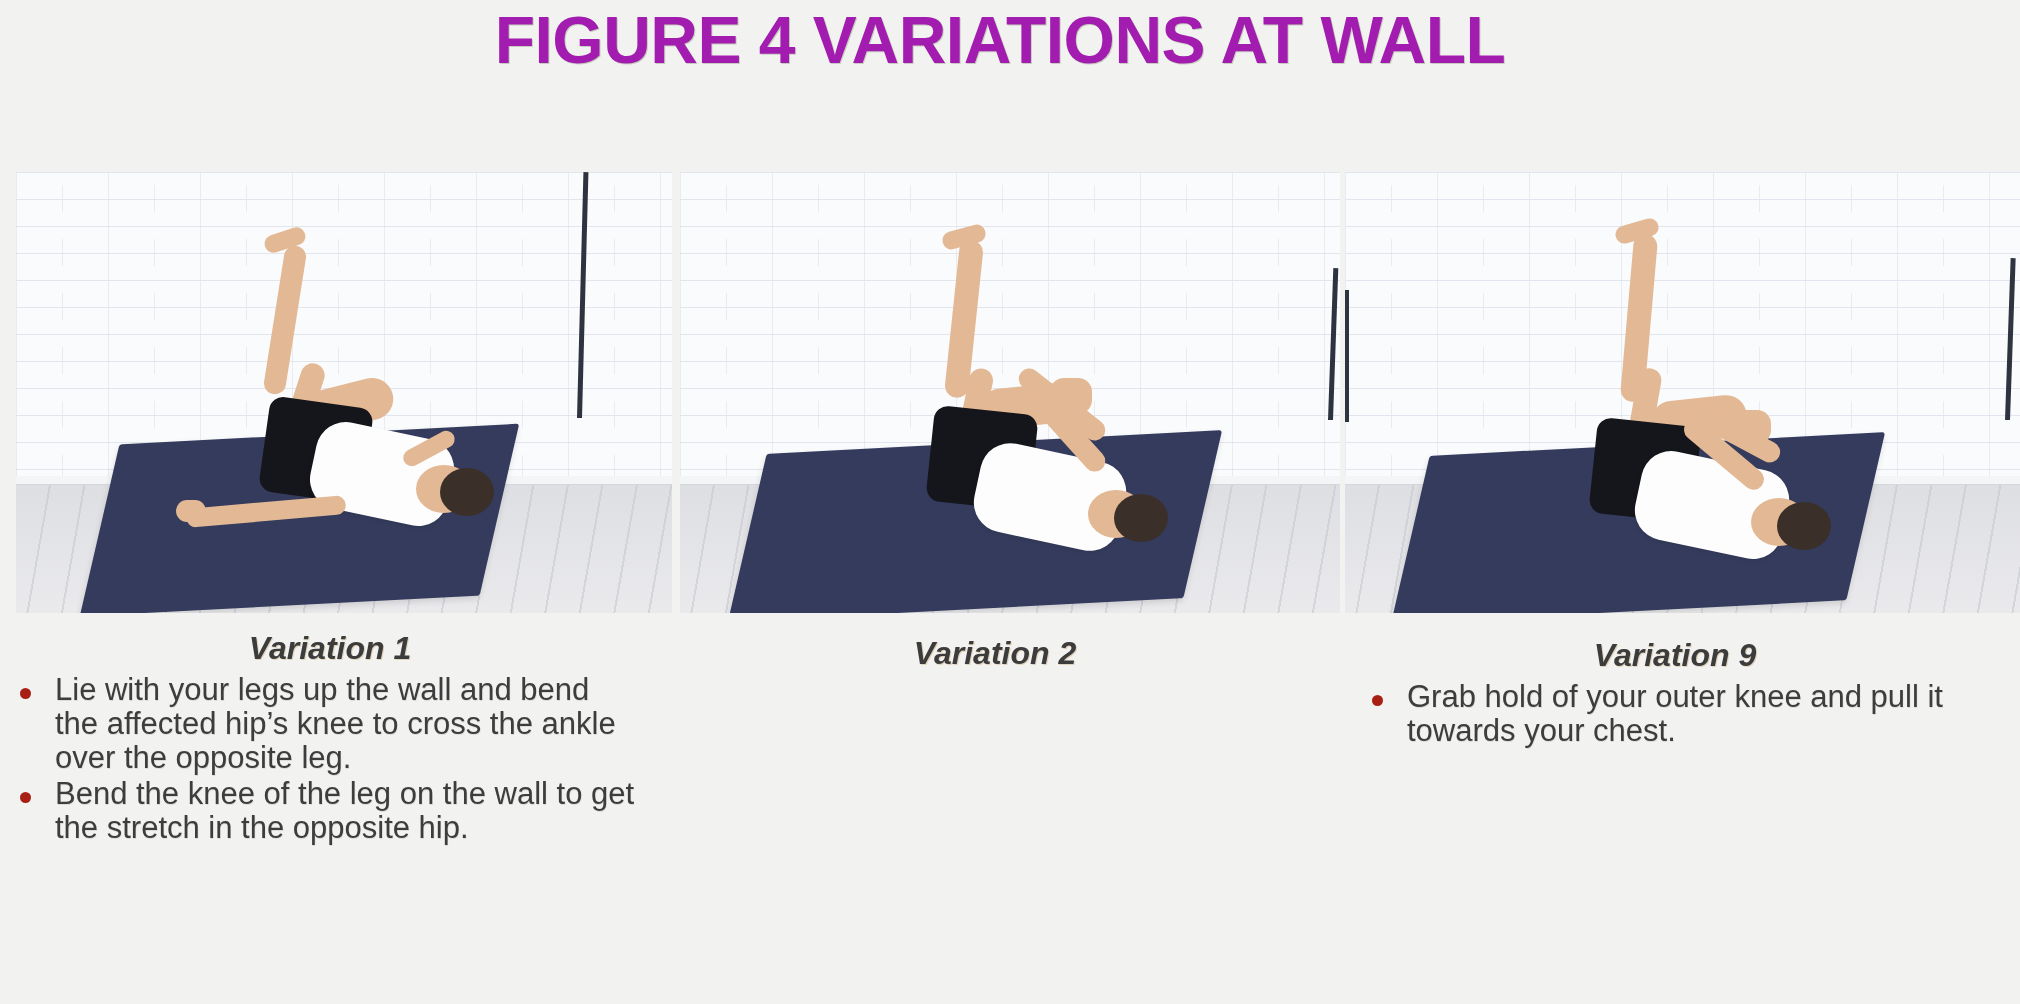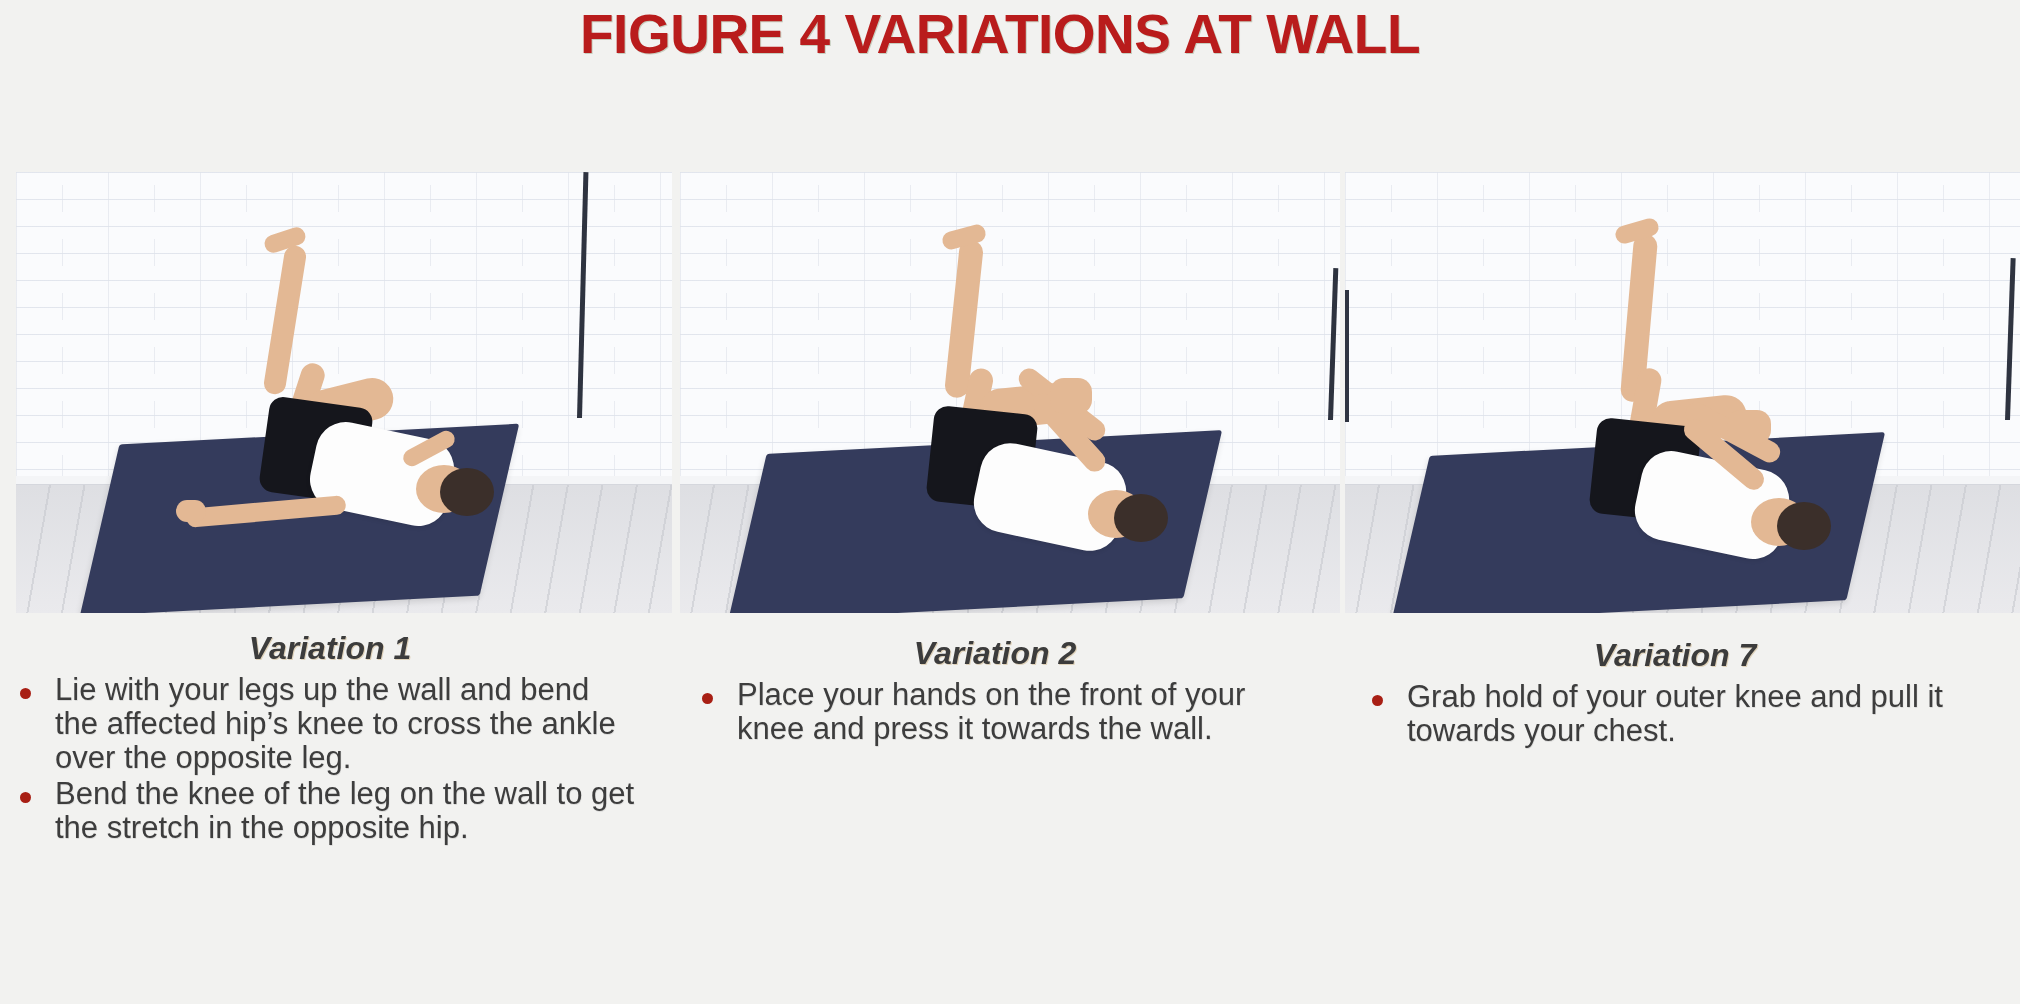--- a/index.html
+++ b/index.html
@@ -15,24 +15,24 @@
     position:relative;
     width:2020px; height:1004px;
     background:#f2f2f0;
   }
 
   
   .title {
     position:absolute;
     top:2px; left:0; width:2000px;
     text-align:center;
-    font-size:55px;
+    font-size:66px;
     font-weight:bold;
     letter-spacing:-0.5px;
-    color:#b91c1c;
+    color:#a21caf;
     text-shadow:1px 1px 0 rgba(120,140,100,.35);
     white-space:nowrap;
   }
 
   
   .photos {
     position:absolute;
     top:172px; left:16px;
     width:2004px; height:441px;
   }
@@ -226,27 +226,24 @@
     <div class="col c1">
       <div class="var-head">Variation 1</div>
       <ul class="bullets">
         <li>Lie with your legs up the wall and bend the affected hip’s knee to cross the ankle over the opposite leg.</li>
         <li>Bend the knee of the leg on the wall to get the stretch in the opposite hip.</li>
       </ul>
     </div>
 
     <div class="col c2">
       <div class="var-head">Variation 2</div>
-      <ul class="bullets">
-        <li>Place your hands on the front of your knee and press it towards the wall.</li>
-      </ul>
     </div>
 
     <div class="col c3">
-      <div class="var-head">Variation 7</div>
+      <div class="var-head">Variation 9</div>
       <ul class="bullets">
         <li>Grab hold of your outer knee and pull it towards your chest.</li>
       </ul>
     </div>
 
   </div>
 
 </div>
 
 </body></html>

